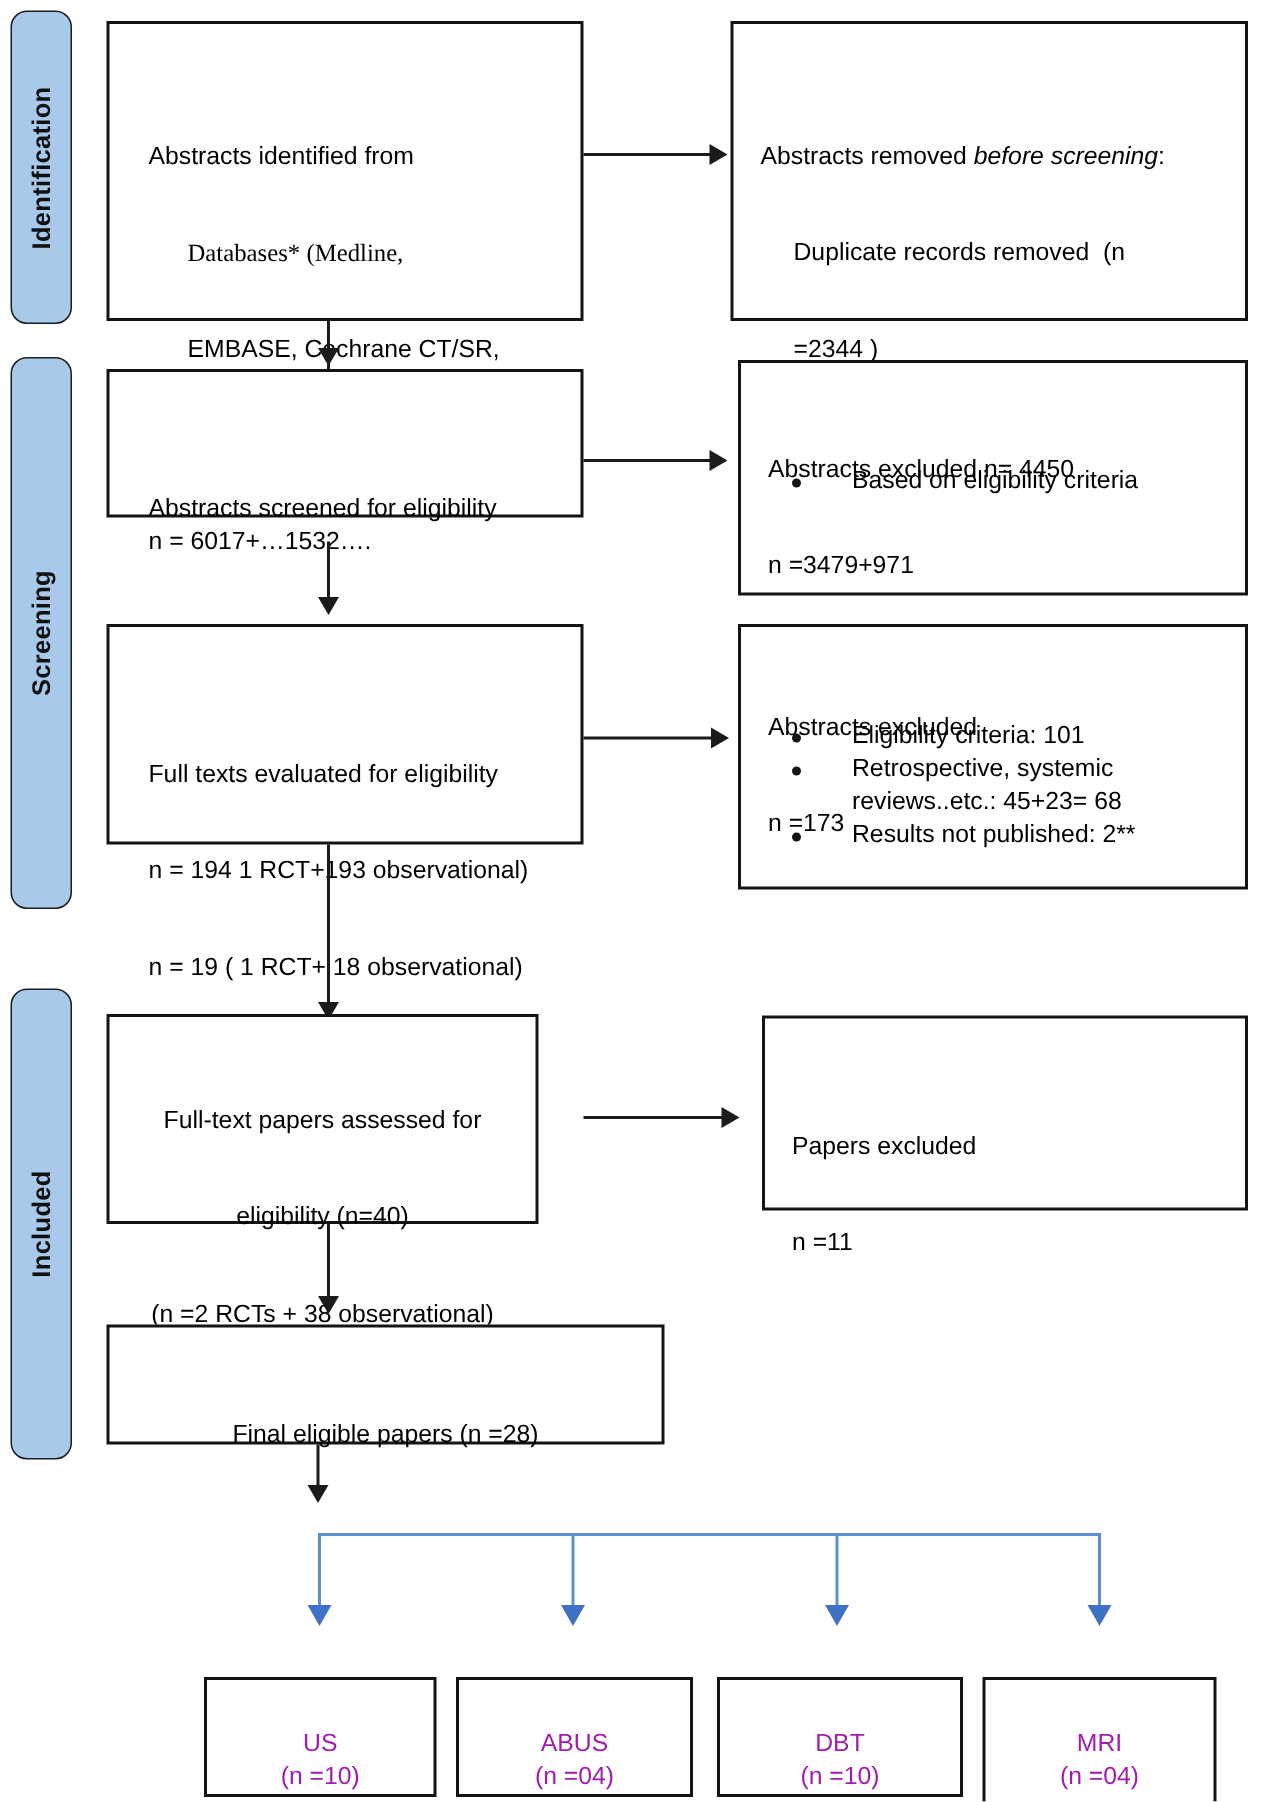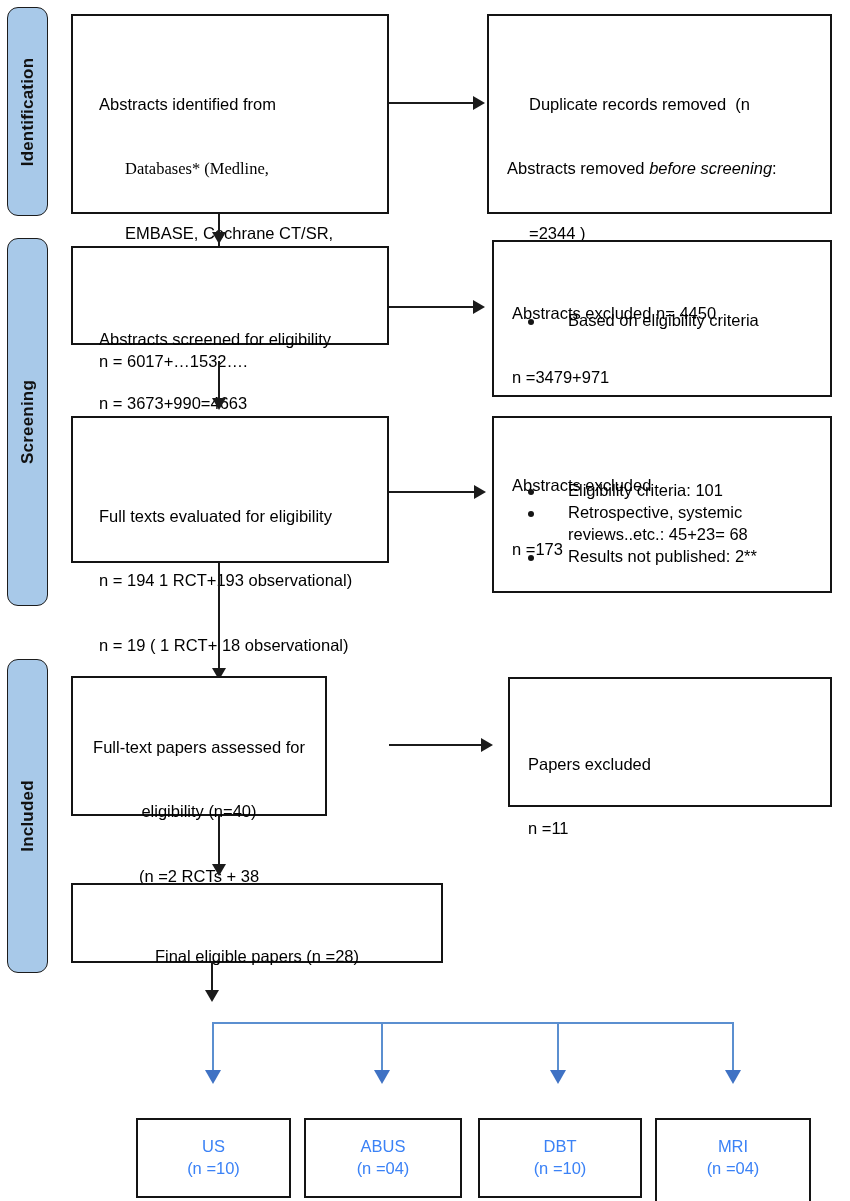--- a/index.html
+++ b/index.html
@@ -88,24 +88,24 @@
   
   .term-box {
     position: absolute;
     background: #ffffff;
     border: 2.2px solid #141414;
     box-sizing: border-box;
     display: flex;
     flex-direction: column;
     align-items: center;
     justify-content: flex-start;
-    padding-top: 16px;
+    padding-top: 32px;
     font-size: 16.5px;
     line-height: 1.32;
-    color: #3b82f6;
+    color: #a21caf;
   }
 
   
   .conn {
     position: absolute;
     background: #1b1b1b;
   }
   .conn.v { width: 2.2px; }
   .conn.h { height: 2.2px; }
 
@@ -164,38 +164,37 @@
       <div>Abstracts identified from</div>
       <div style="padding-left:26px;font-family:Liberation Serif, serif;">Databases* (Medline,</div>
       <div style="padding-left:26px;">EMBASE, Cochrane CT/SR,</div>
       <div style="padding-left:26px;">Epub Ahead of Print..etc.)</div>
       <div>n = 6017+…1532….</div>
     </div>
   </div>
 
   <div class="box" style="left:487px; top:14px; width:345px; height:200px;">
     <div class="box-text" style="top:35px; padding-left:18px;">
+      <div><span>Abstracts removed </span><span class="italic">before screening</span><span>:</span></div>
       <div style="padding-left:22px;">Duplicate records removed  (n</div>
-      <div><span>Abstracts removed </span><span class="italic">before screening</span><span>:</span></div>
       <div style="padding-left:22px;">=2344 )</div>
       <div style="padding-left:22px;"><span>Missing duplicates from 2</span><sup>nd</sup></div>
       <div style="padding-left:22px;">endnote= 542</div>
     </div>
   </div>
 
   <div class="conn h" style="left:389px; top:102px; width:86px;"></div>
   <div class="arrowhead-right" style="left:473px; top:95.5px;"></div>
 
   <div class="conn v" style="left:218px; top:214px; width:2.2px; height:32px;"></div>
   <div class="arrowhead-down" style="left:211.5px; top:232px;"></div>
 
   <div class="box" style="left:71px; top:246px; width:318px; height:99px;">
     <div class="box-text" style="top:38px; padding-left:26px;">
       <div>Abstracts screened for eligibility</div>
-      <div>n = 3673+990=4663</div>
     </div>
   </div>
 
   <div class="box" style="left:492px; top:240px; width:340px; height:157px;">
     <div class="box-text" style="top:18px; padding-left:18px;">
       <div>Abstracts excluded n= 4450</div>
       <div>n =3479+971</div>
     </div>
     <ul class="bullets" style="top:68px;">
       <li>Based on eligibility criteria</li>
@@ -227,21 +226,21 @@
       <li>Results not published: 2**</li>
     </ul>
   </div>
 
   <div class="conn h" style="left:389px; top:491px; width:87px;"></div>
   <div class="arrowhead-right" style="left:474px; top:484.5px;"></div>
 
   <div class="conn v" style="left:218px; top:563px; width:2.2px; height:112px;"></div>
   <div class="arrowhead-down" style="left:211.5px; top:668px;"></div>
 
-  <div class="box" style="left:71px; top:676px; width:256px; height:140px;">
+  <div class="box" style="left:71px; top:676px; width:288px; height:140px;">
     <div class="box-text" style="top:16px; text-align:center;">
       <div>Full-text papers assessed for</div>
       <div>eligibility (n=40)</div>
       <div>(n =2 RCTs + 38 observational)</div>
     </div>
   </div>
 
   <div class="box" style="left:508px; top:677px; width:324px; height:130px;">
     <div class="box-text" style="top:32px; padding-left:18px;">
       <div>Papers excluded</div>

